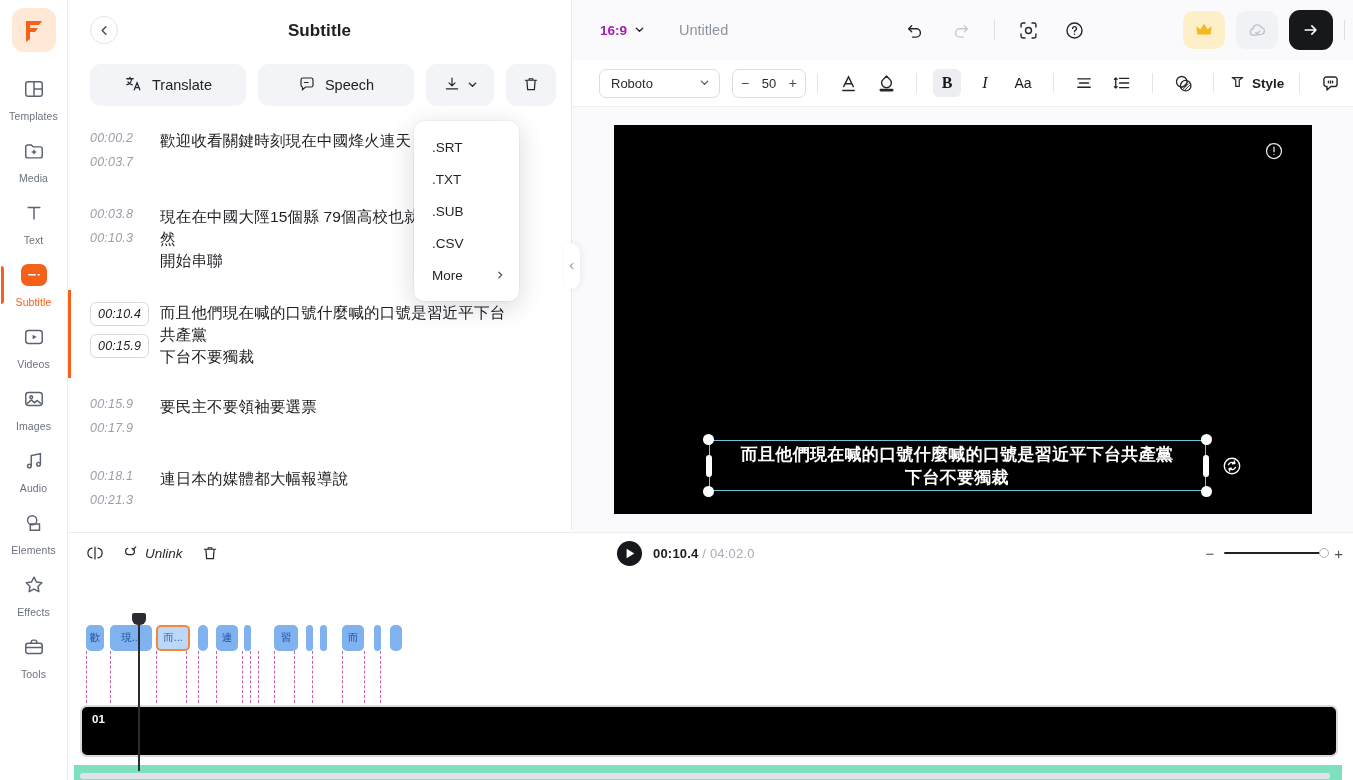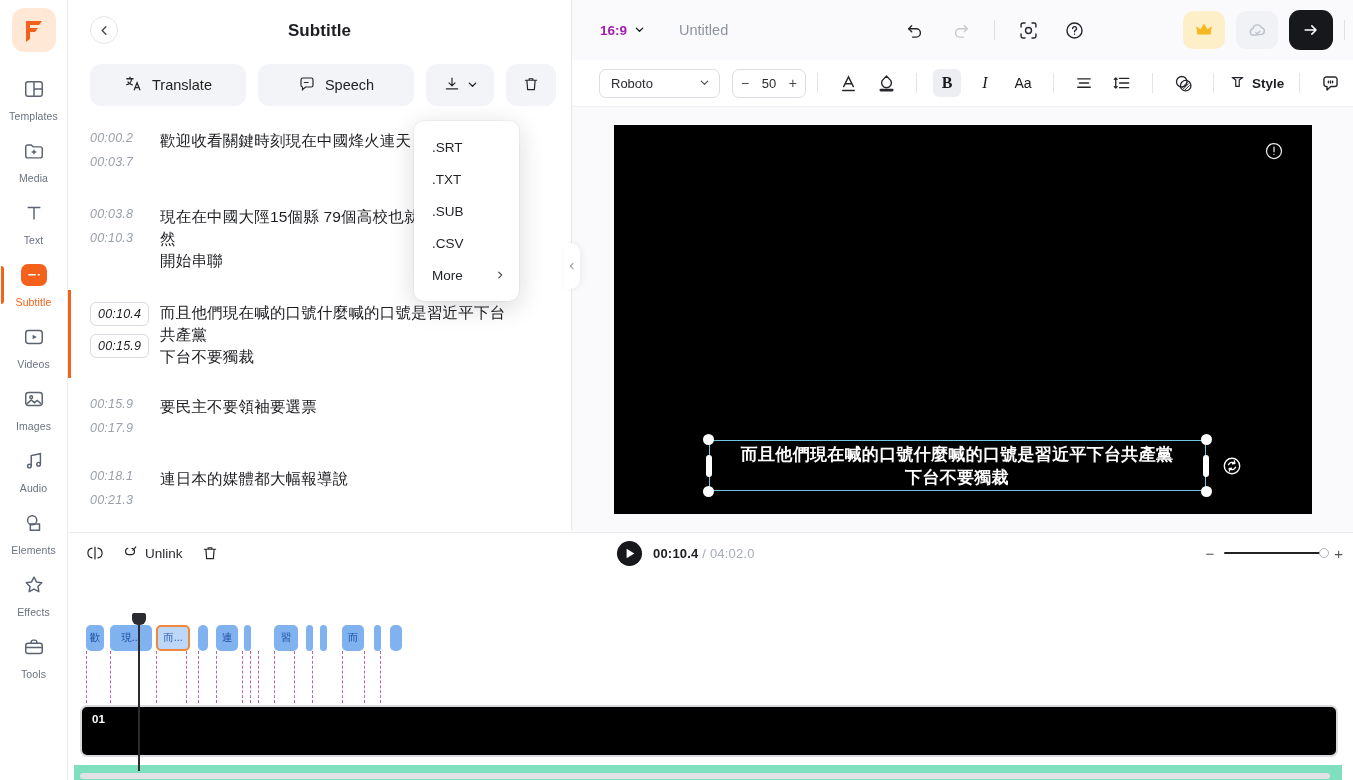--- a/index.html
+++ b/index.html
@@ -203,21 +203,21 @@
 
   
   .timeline {
     position:absolute; left: 68px; top: 532px; width: 1285px; height: 248px;
     background:#fff; border-top: 1px solid #ececf0;
   }
   .tl-controls {
     height: 40px; display:flex; align-items:center; padding-left: 18px; gap: 18px;
     position: relative;
   }
-  .tl-ic { display:flex; align-items:center; gap: 6px; cursor:pointer; font-size: 13.5px; color:#2a2b30; }
+  .tl-ic { display:flex; align-items:center; gap: 6px; cursor:pointer; font-size: 13.5px; color:#2a2b30;font-style:italic; }
   .playgroup {
     position:absolute; left: 548px; display:flex; align-items:center; gap: 10px;
   }
   .play-btn { width: 27px; height: 27px; cursor:pointer; }
   .time-read { font-size: 13px; color:#1d1e22; font-weight: 700; letter-spacing:.2px; }
   .time-read .tot { color:#a7acb6; font-weight: 400; }
   .zoomgroup { position:absolute; right: 10px; display:flex; align-items:center; gap: 10px; }
   .zline { width: 100px; height: 2px; background:#222; border-radius:2px; position:relative; }
   .zknob { position:absolute; right:-5px; top:-4px; width:10px; height:10px; border-radius:50%; background:#fff; border:1.5px solid #aeb3bc; }
   .zsign { font-size: 15px; color:#555; cursor:pointer; user-select:none; }

